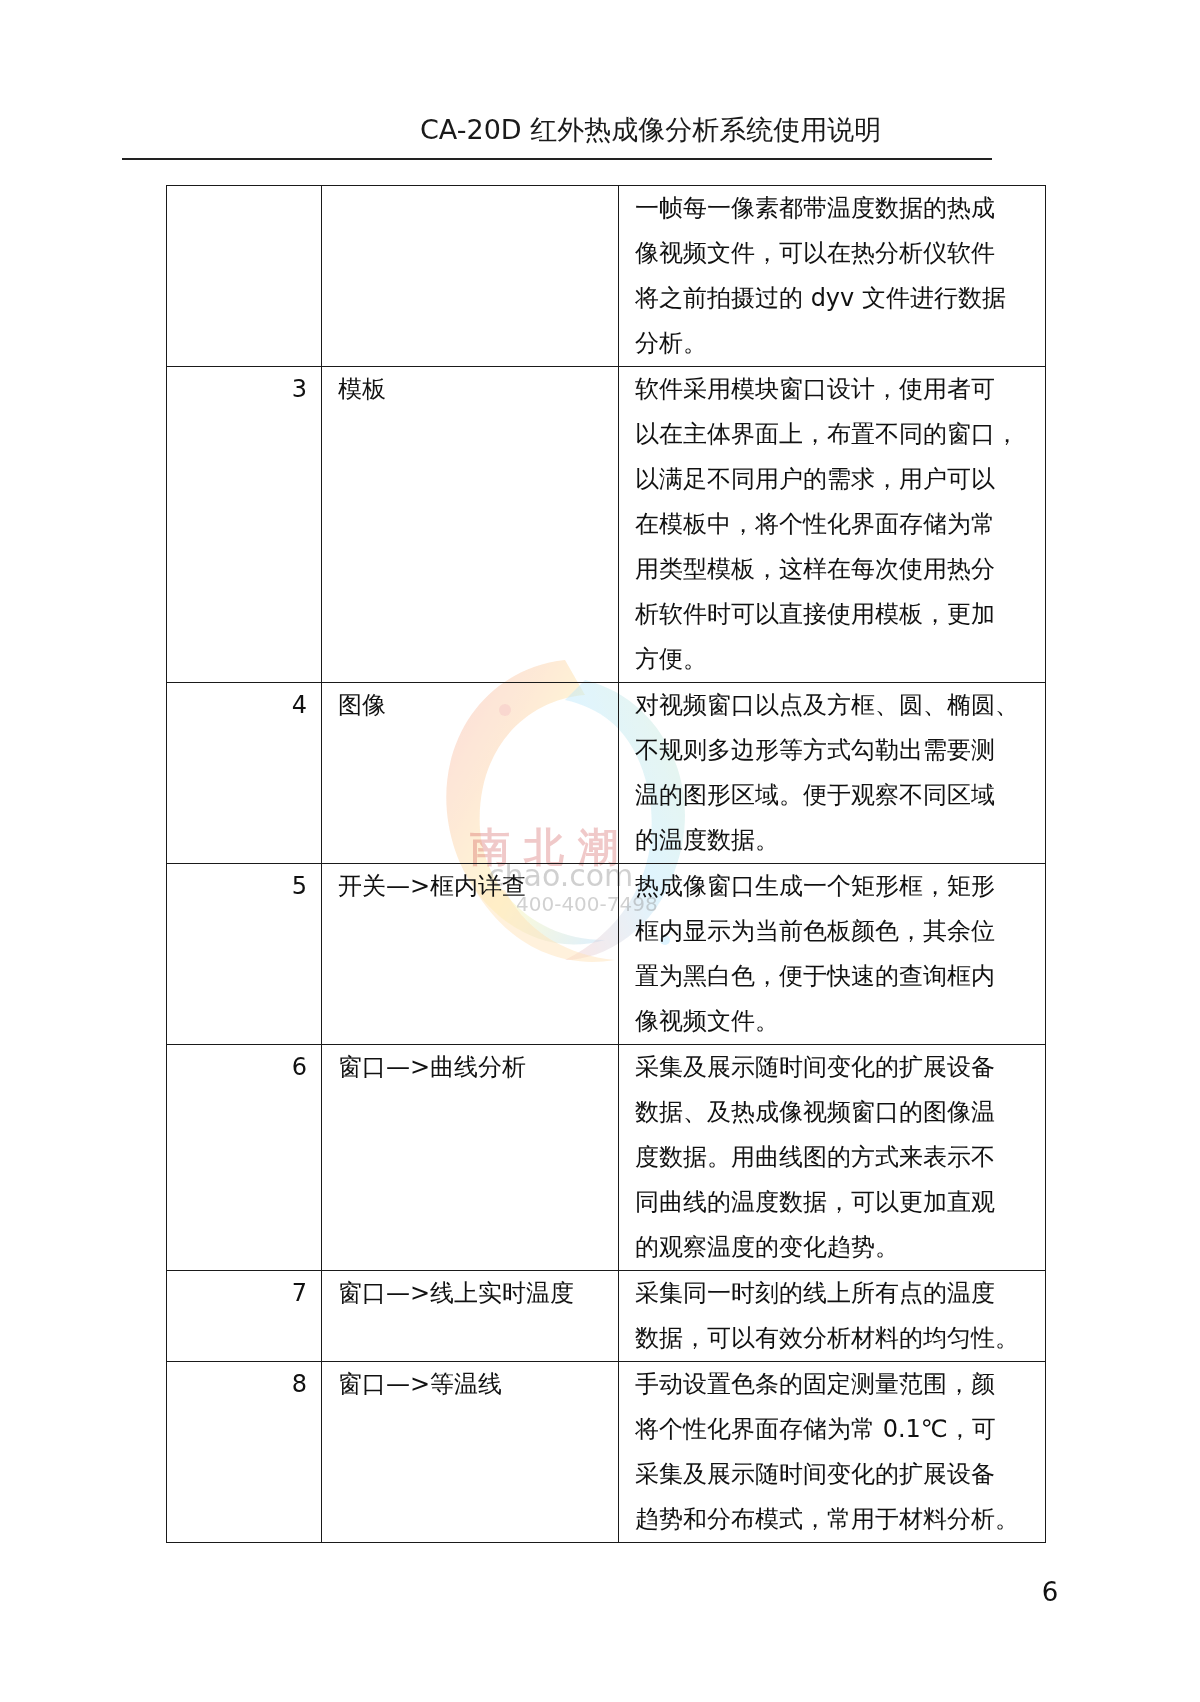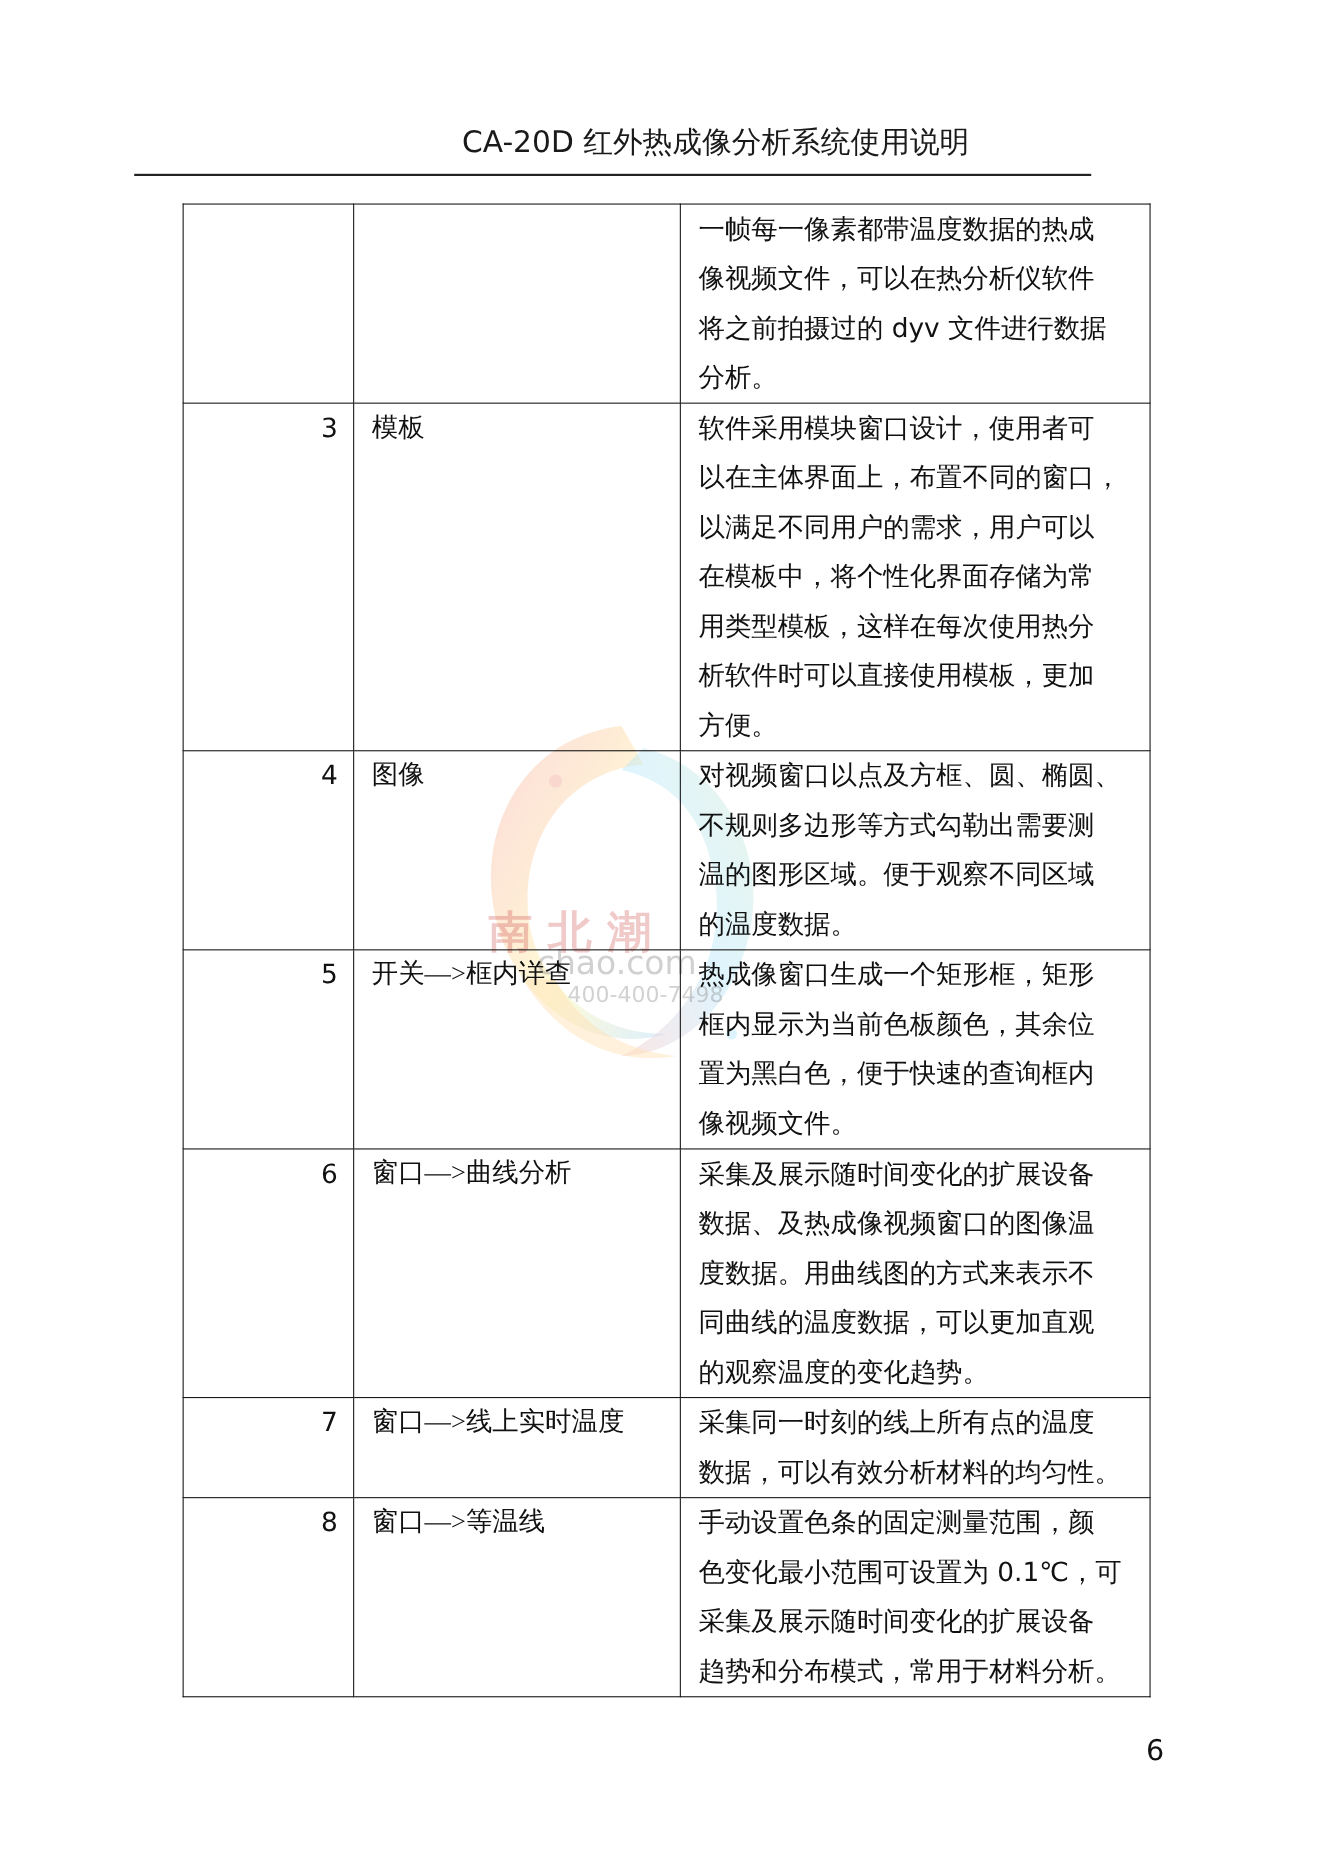--- a/index.html
+++ b/index.html
@@ -38,21 +38,21 @@
       position: absolute;
       left: 415px;
       top: 640px;
       width: 300px;
       height: 340px;
       pointer-events: none;
       opacity: 0.55;
     }
     .wm-text-cn {
       position: absolute;
-      left: 444px;
+      left: 470px;
       top: 820px;
       font-family: Liberation Serif, serif;
       font-size: 40px;
       font-weight: bold;
       color: rgba(200, 60, 60, 0.28);
       letter-spacing: 14px;
       white-space: nowrap;
     }
     .wm-text-en {
       position: absolute;
@@ -92,21 +92,20 @@
       width: 155px;
       text-align: right;
       padding-right: 14px !important;
       box-sizing: border-box;
     }
     td.col-name {
       width: 297px;
       padding-left: 16px !important;
       box-sizing: border-box;
       white-space: nowrap;
-      font-family: Liberation Serif, serif;
     }
     td.col-desc {
       width: 427px;
       padding-left: 16px !important;
       padding-right: 6px !important;
       box-sizing: border-box;
     }
     .cell-inner {
       padding-top: 0px;
     }
@@ -264,21 +263,21 @@
       <tr style="height:180px">
         <td class="col-num">
             <div class="cell-inner">8</div>
           </td>
         <td class="col-name">
             <div class="cell-inner">窗口—&gt;等温线</div>
           </td>
         <td class="col-desc">
           <div class="cell-inner">
             <span class="desc-line">手动设置色条的固定测量范围，颜</span>
-            <span class="desc-line">色变化最小范围可设置为 0.1℃，可</span>
+            <span class="desc-line">将个性化界面存储为常 0.1℃，可</span>
             <span class="desc-line">采集及展示随时间变化的扩展设备</span>
             <span class="desc-line">趋势和分布模式，常用于材料分析。</span>
           </div>
         </td>
       </tr>
     </tbody>
   </table>
 
   <div class="page-number">6</div>
 

